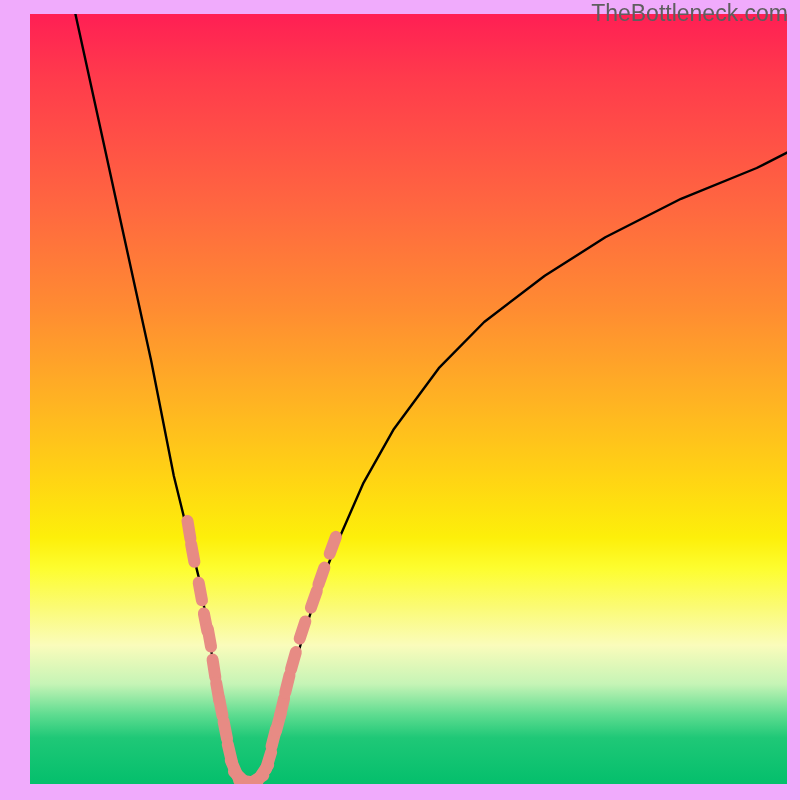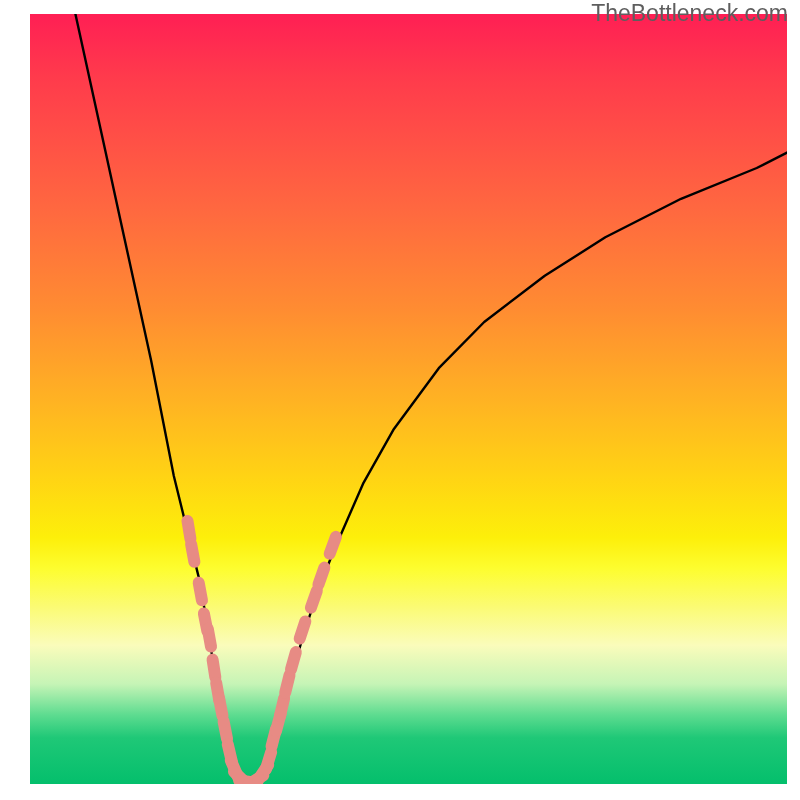--- a/index.html
+++ b/index.html
@@ -10,21 +10,21 @@
     overflow: hidden;
     background: #000;
     font-family: Arial, Helvetica, sans-serif;
   }
   .frame {
     position: absolute;
     left: 0;
     top: 0;
     width: 800px;
     height: 800px;
-    background: #ffffff;
+    background: #f0abfc;
   }
   .plot {
     position: absolute;
     left: 30px;
     top: 14px;
     width: 757px;
     height: 770px;
     
     background: linear-gradient(to bottom,
       #ff1f54 0%,

